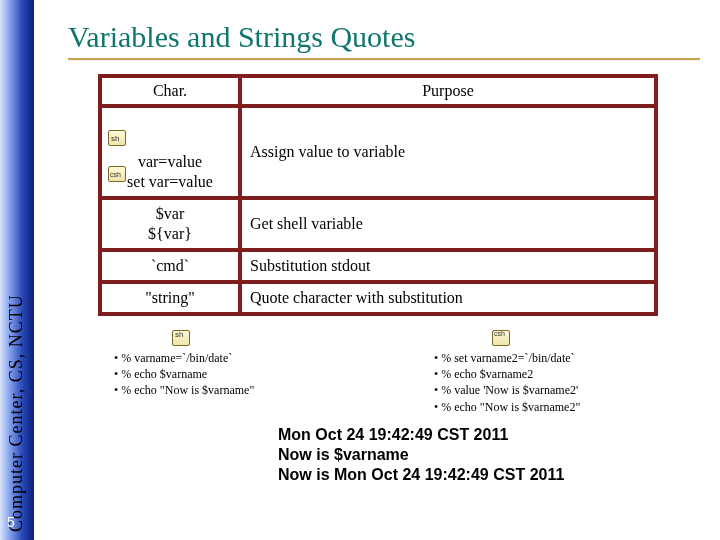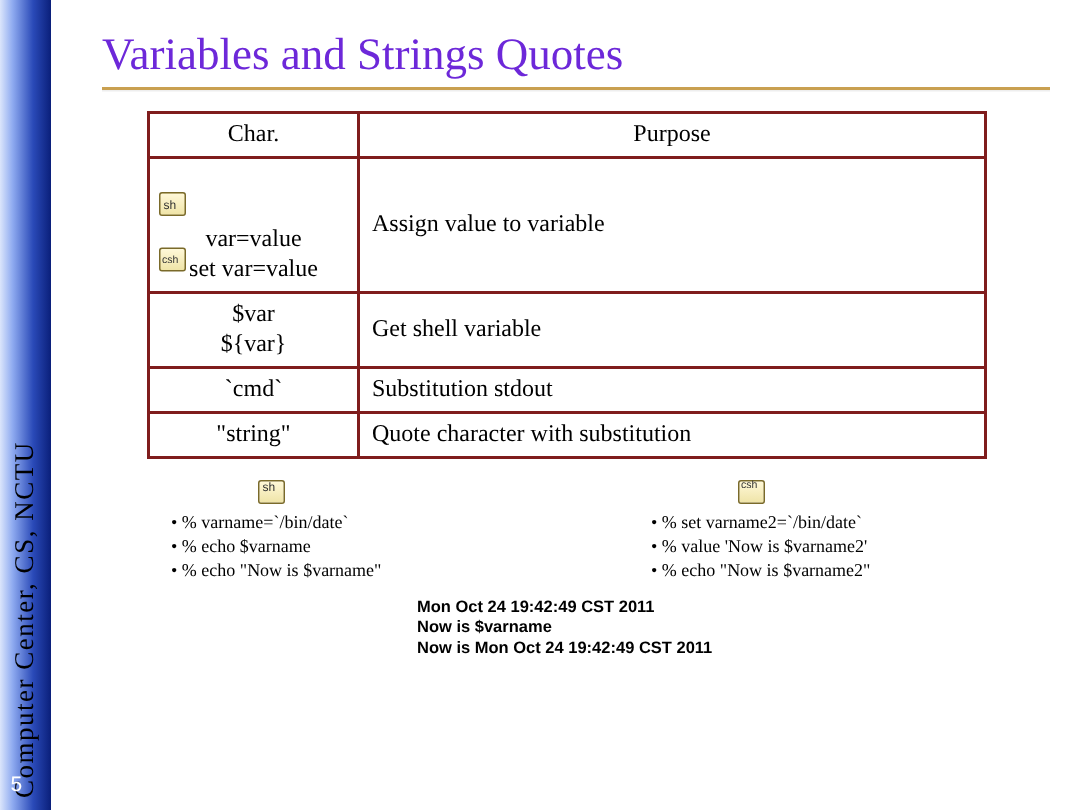--- a/index.html
+++ b/index.html
@@ -40,36 +40,36 @@
     left: 38px;
     top: 0;
     width: 680px;
     height: 540px;
     padding: 12px 18px 0 30px;
   }
   h1.title {
     font-size: 30px;
     font-weight: normal;
     margin: 8px 0 4px 0;
-    color: #6d28d9;
+    color: #0f766e;
   }
   .rule {
     height: 2px;
     background: #c9a050;
     margin: 0 0 14px 0;
     box-shadow: 0 1px 0 #eee;
   }
   table.tbl {
     border-collapse: collapse;
     width: 560px;
     margin-left: 30px;
     font-size: 16px;
   }
   table.tbl th, table.tbl td {
-    border: 2px solid #7f1d1d;
+    border: 4px solid #7f1d1d;
     padding: 4px 8px;
     vertical-align: middle;
   }
   table.tbl th {
     font-weight: normal;
     text-align: center;
     height: 30px;
   }
   table.tbl td.char {
     text-align: center;
@@ -139,21 +139,21 @@
     list-style: none;
     text-indent: -14px;
     padding-left: 14px;
     line-height: 1.35;
   }
   .examples li::before {
     content: "•  ";
   }
   .output {
     margin: 10px 0 0 210px;
-    font-size: 11px;
+    font-size: 16px;
     font-family: Arial, sans-serif;
     font-weight: bold;
     line-height: 1.25;
     white-space: pre-line;
   }
 </style>
 </head>
 <body>
 
 <div class="sidebar">Computer Center, CS, NCTU</div>
@@ -202,20 +202,21 @@
       <ul>
         <li>% varname=`/bin/date`</li>
         <li>% echo $varname</li>
         <li>% echo "Now is $varname"</li>
       </ul>
     </div>
     <div class="col">
       <span class="colhead"><span class="icon-csh"></span></span>
       <ul>
         <li>% set varname2=`/bin/date`</li>
+        <li>% echo $varname2</li>
         <li>% value 'Now is $varname2'</li>
         <li>% echo "Now is $varname2"</li>
       </ul>
     </div>
   </div>
 
   <div class="output">Mon Oct 24 19:42:49 CST 2011
 Now is $varname
 Now is Mon Oct 24 19:42:49 CST 2011</div>
 </div>

